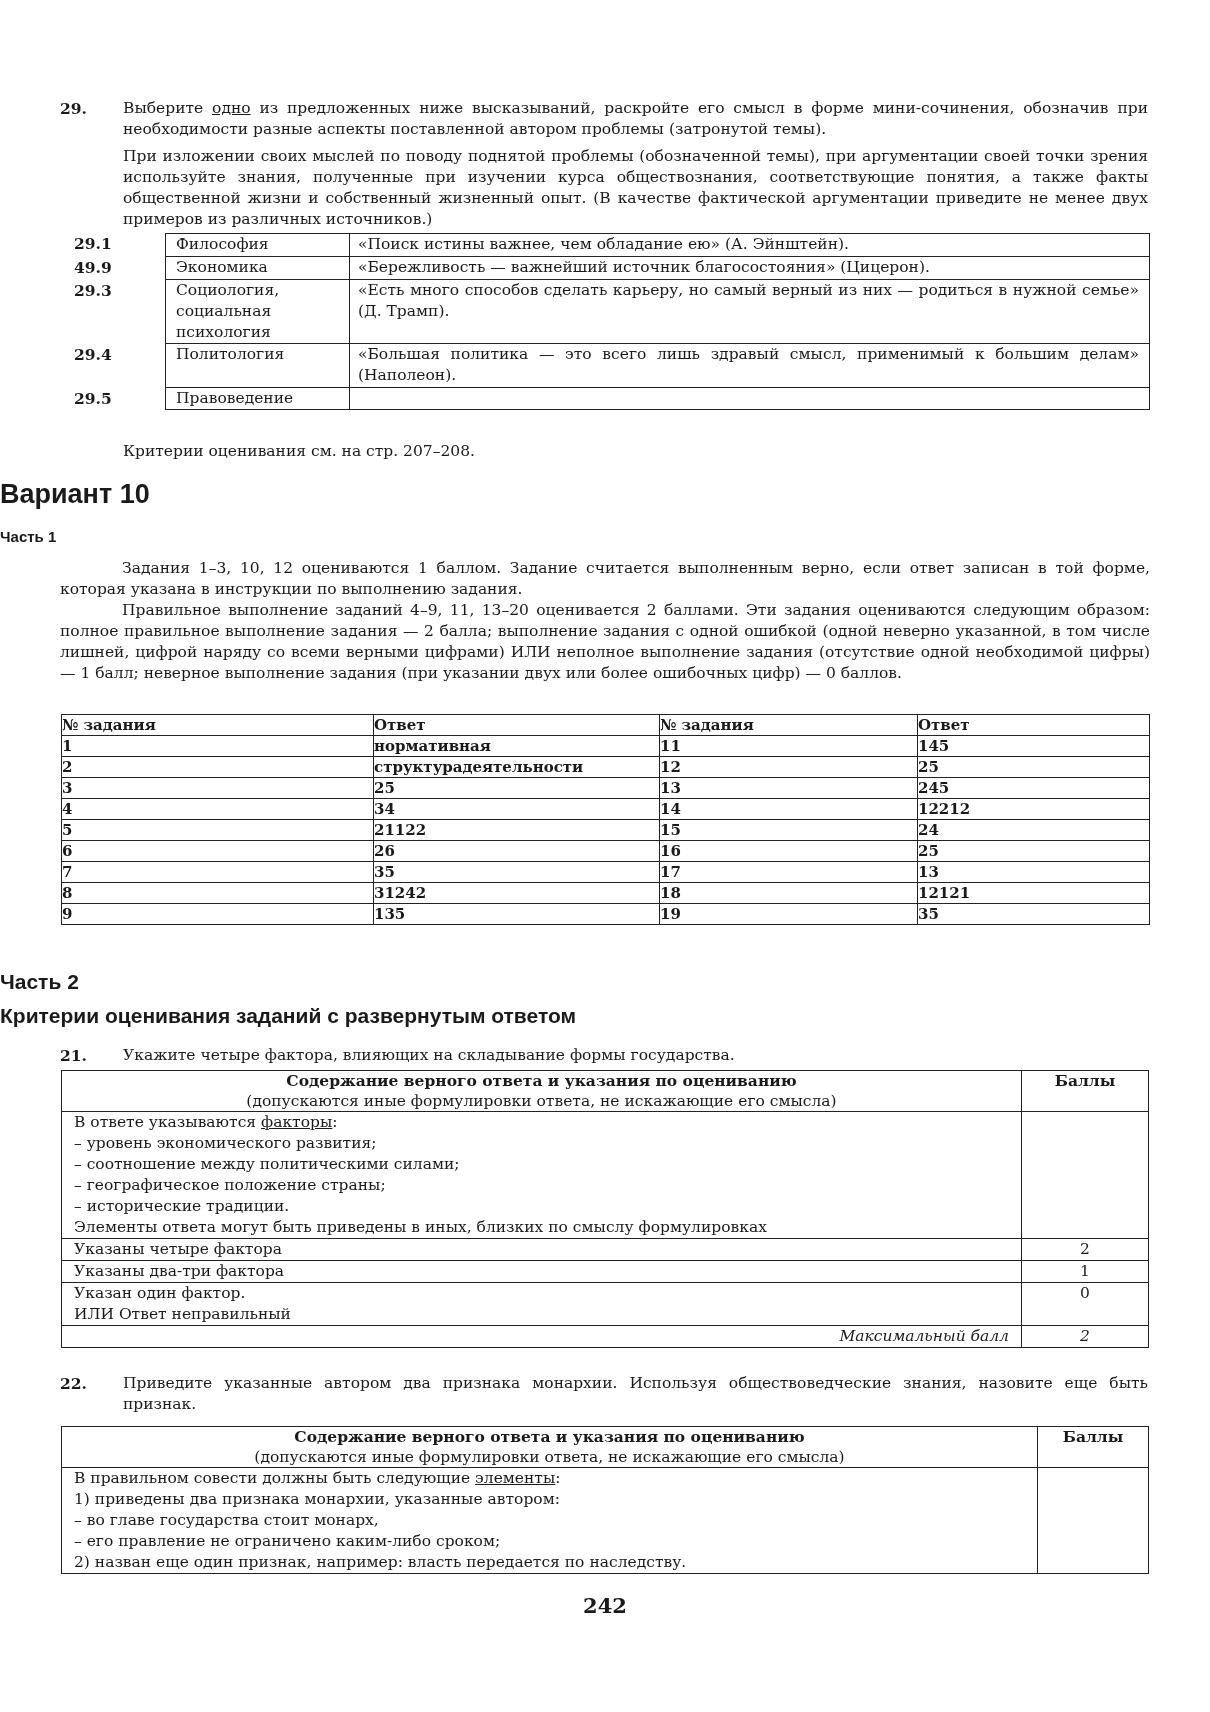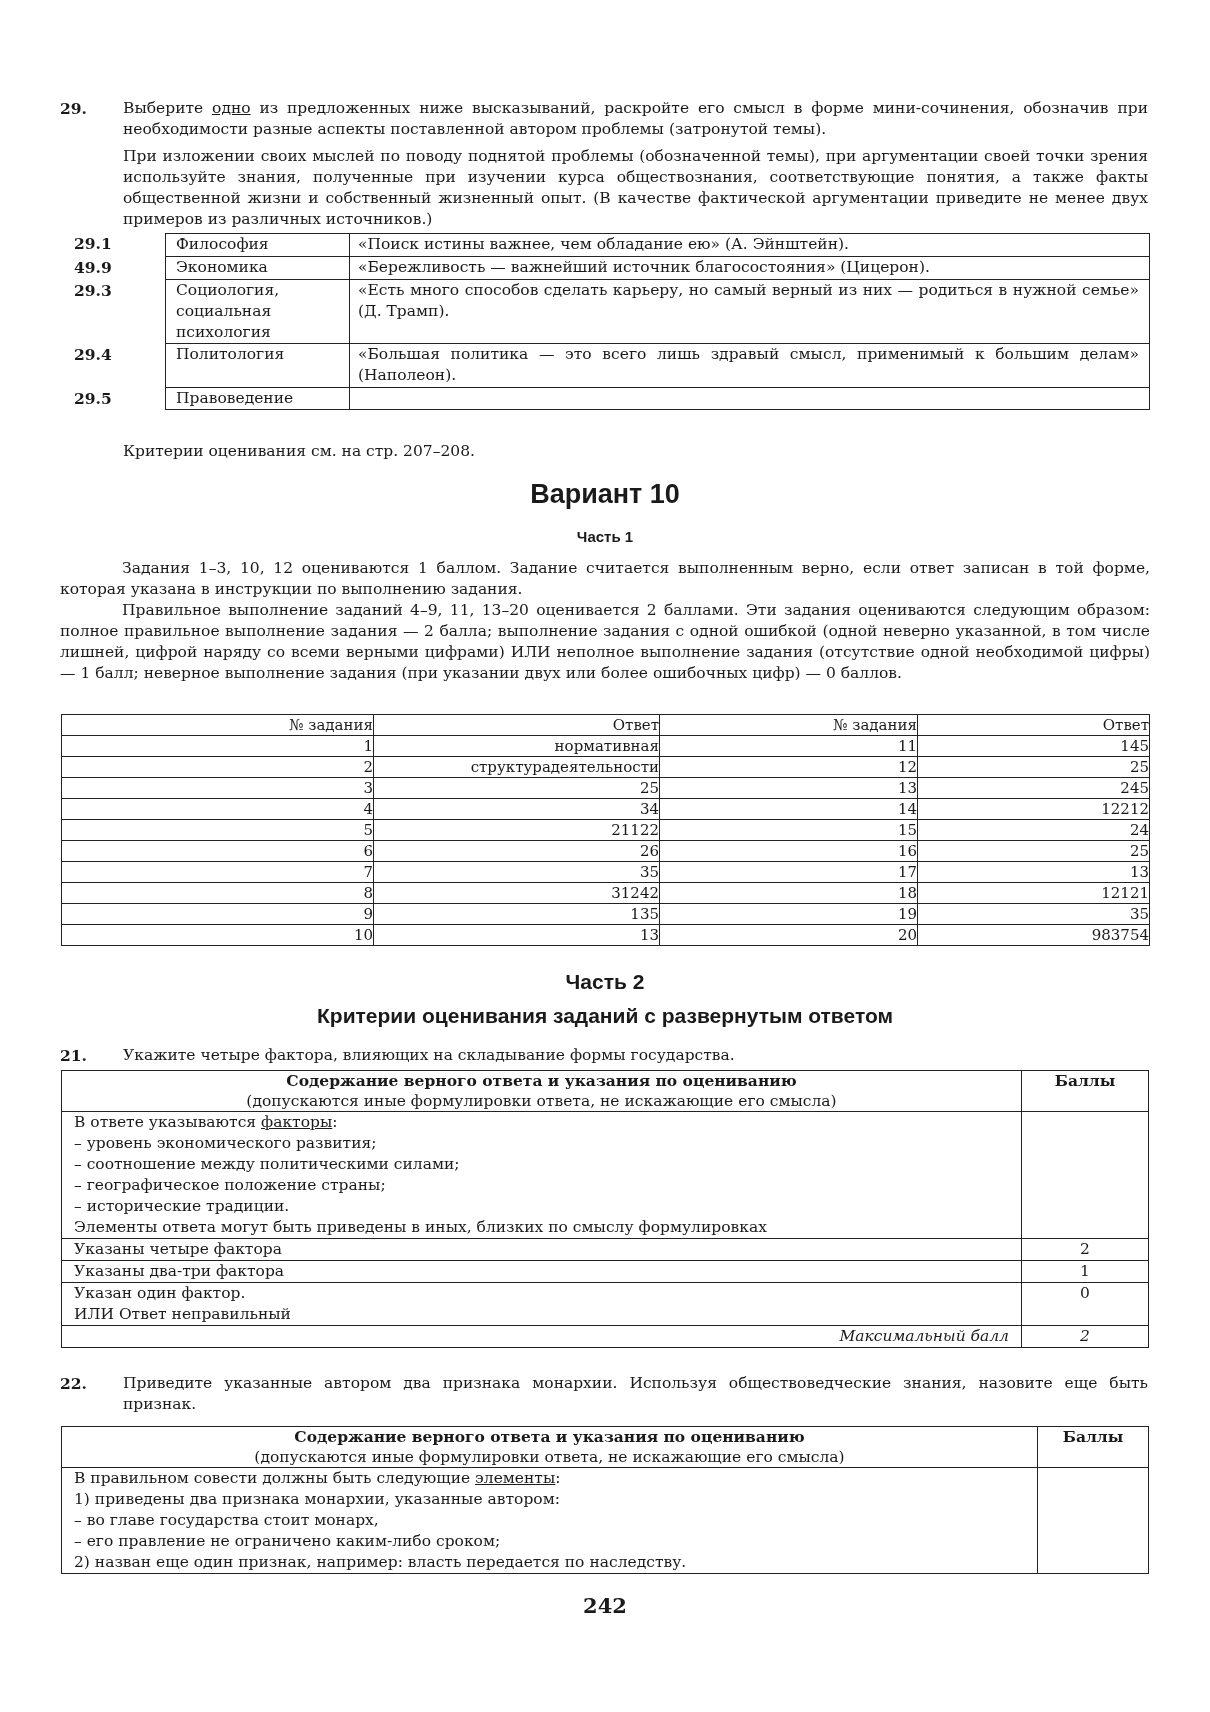--- a/index.html
+++ b/index.html
@@ -22,31 +22,31 @@
   #t29 { left: 60px; top: 233px; width: 1090px; }
   .t29-row { display: flex; }
   .t29-num { width: 105px; font-weight: bold; padding-left: 14px; box-sizing: border-box; }
   .t29-grid { flex: 1; display: grid; grid-template-columns: 184px 1fr; border-left: 1.5px solid #222; border-right: 1.5px solid #222; border-bottom: 1.5px solid #222; }
   .t29-row:first-child .t29-grid { border-top: 1.5px solid #222; }
   .t29-subj { padding: 0 10px; border-right: 1.5px solid #222; text-align: justify; }
   .t29-quote { padding: 0 10px 1px 8px; text-align: justify; }
 
   #criteria-ref { left: 123px; top: 441px; }
 
-  .heading { font-family: "Liberation Sans", "DejaVu Sans", sans-serif; font-weight: bold; text-align: center; width: 1210px; left: 0; }
+  .heading { font-family: "Liberation Sans", "DejaVu Sans", sans-serif; font-weight: bold; text-align: left; width: 1210px; left: 0; }
   #variant-title { top: 477px; font-size: 27px; line-height: 34px; }
   #part1-title { top: 523px; font-size: 15px; line-height: 28px; }
 
   #part1-para1 { left: 60px; top: 558px; width: 1090px; }
   #part1-para2 { left: 60px; top: 600px; width: 1090px; }
   .indent { text-indent: 62px; }
 
   
   #answers { left: 61px; top: 714px; width: 1088px; border-collapse: collapse; table-layout: fixed; }
-  #answers th, #answers td { border: 1.5px solid #222; text-align: right; font-weight: normal; padding: 0; height: 20px; line-height: 19px; font-size: 15px; }
+  #answers th, #answers td { border: 1.5px solid #222; text-align: left; font-weight: bold; padding: 0; height: 20px; line-height: 19px; font-size: 15px; }
   #answers th { font-size: 15px; }
 
   #part2-title { top: 968px; font-size: 21px; line-height: 28px; }
   #part2-subtitle { top: 1002px; font-size: 21px; line-height: 28px; }
 
   #q21-num { left: 60px; top: 1045px; }
   #q21-text { left: 123px; top: 1045px; }
 
   .crit { left: 61px; width: 1088px; border-collapse: collapse; table-layout: fixed; }
   .crit td, .crit th { border: 1.5px solid #222; vertical-align: top; padding: 0 12px; font-weight: normal; }
@@ -177,26 +177,20 @@
         <td>31242</td>
         <td>18</td>
         <td>12121</td>
       </tr>
       <tr>
         <td>9</td>
         <td>135</td>
         <td>19</td>
         <td>35</td>
       </tr>
-      <tr>
-        <td>10</td>
-        <td>13</td>
-        <td>20</td>
-        <td>983754</td>
-      </tr>
     </tbody>
 </table>
 
 <div class="abs heading" id="part2-title">Часть 2</div>
 <div class="abs heading" id="part2-subtitle">Критерии оценивания заданий с развернутым ответом</div>
 
 <div class="abs qnum" id="q21-num">21.</div>
 <p class="abs" id="q21-text">Укажите четыре фактора, влияющих на складывание формы государства.</p>
 
 <table class="abs crit" id="t21">

